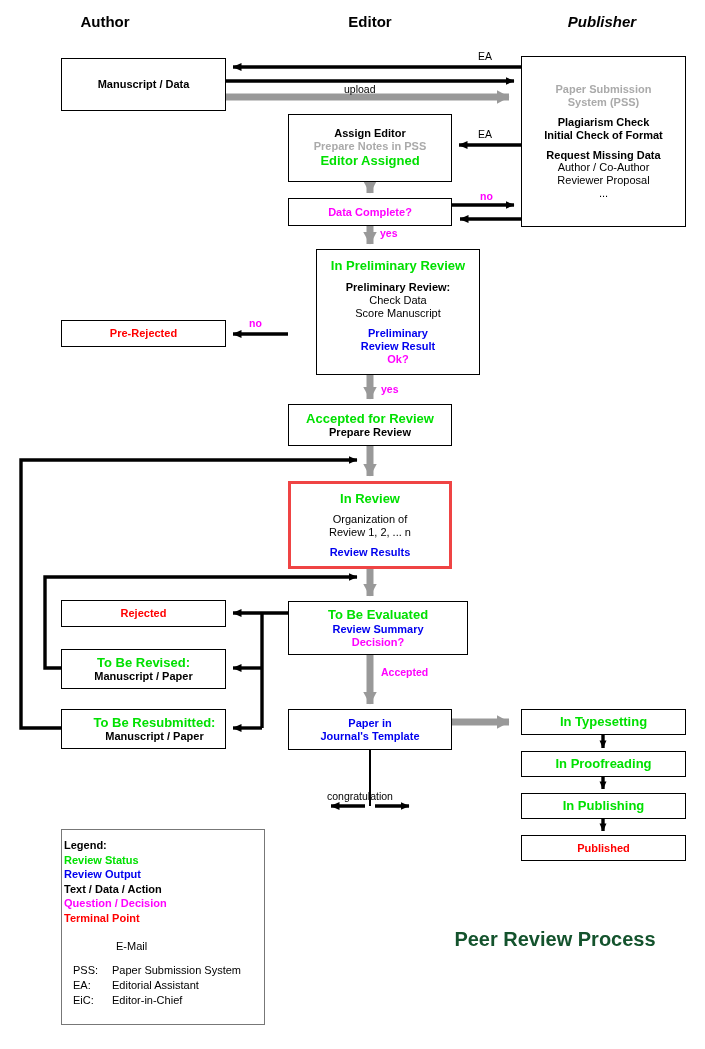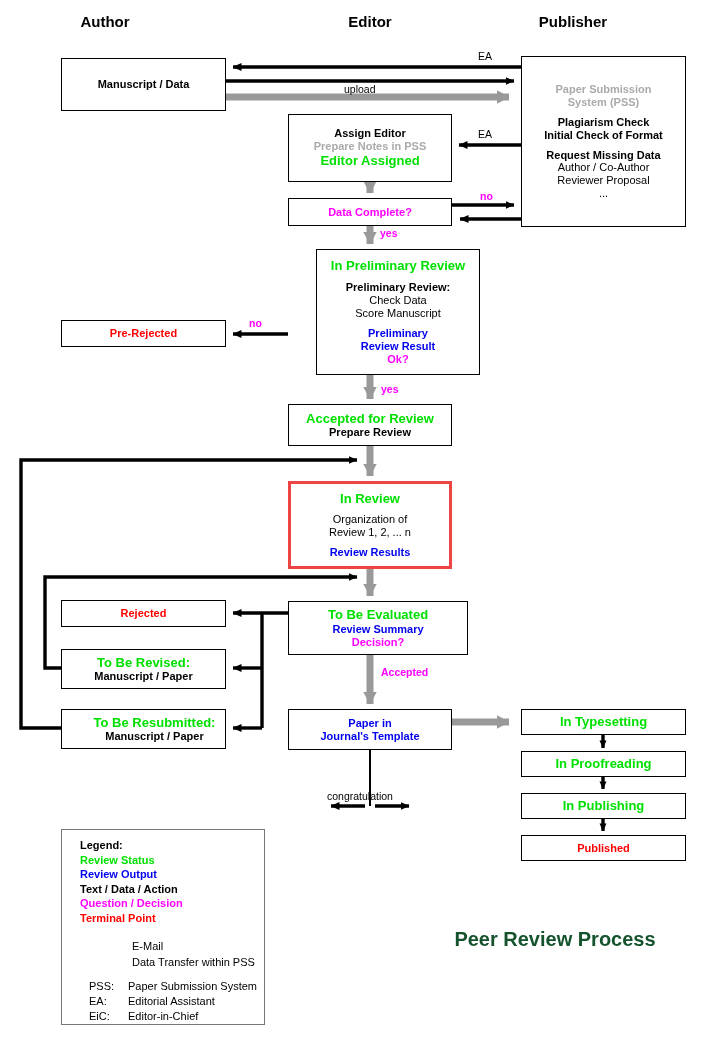--- a/index.html
+++ b/index.html
@@ -18,21 +18,21 @@
   .output{color:#0000ee;font-weight:bold;font-size:11px;}
   .action{color:#000000;font-weight:bold;font-size:11px;}
   .plain{color:#000000;font-weight:normal;font-size:11px;}
   .gray{color:#aaaaaa;font-weight:bold;font-size:11px;}
   .decision{color:#ff00ff;font-weight:bold;font-size:11px;}
   .terminal{color:#ff0000;font-weight:bold;font-size:11px;}
   .edgelabel{position:absolute;font-size:10.5px;font-weight:bold;white-space:nowrap;}
   .edgelabel.magenta{color:#ff00ff;}
   .edgelabel.black{color:#000;font-weight:normal;font-size:10.5px;}
   #legend{position:absolute;left:61px;top:829px;width:204px;height:196px;
-          border:1px solid #777;background:#fff;box-sizing:border-box;padding:8px 0 0 18px;}
+          border:1px solid #777;background:#fff;box-sizing:border-box;padding:8px 0 0 2px;}
   .lgline{font-size:11px;font-weight:bold;line-height:1.32;white-space:nowrap;}
   .lgplain{font-size:11px;font-weight:normal;line-height:1.35;white-space:nowrap;color:#000;}
   .lgrow{display:flex;align-items:center;height:16px;}
   .lgkey{width:52px;display:flex;align-items:center;}
   .lgtxt{font-size:11px;color:#000;font-weight:normal;white-space:nowrap;}
   #title{position:absolute;left:430px;top:928px;width:250px;text-align:center;
          font-size:20px;font-weight:bold;color:#14532d;}
   .abbr{margin-top:9px;}
   .abbr span{display:inline-block;margin-left:9px;}
 </style>
@@ -143,21 +143,21 @@
       <line x1="603" y1="819" x2="603" y2="831" stroke="#000" stroke-width="3.4" marker-end="url(#ahBs)"></line>
     </g>
   </svg>
 
   <div class="hdr" style="left:45px;top:13px;width:120px;">
     <span>Author</span>
   </div>
   <div class="hdr" style="left:310px;top:13px;width:120px;">
     <span>Editor</span>
   </div>
-  <div class="hdr" style="left:513px;top:13px;width:120px;">
+  <div class="hdr" style="left:542px;top:13px;width:120px;font-style:italic;">
     <span>Publisher</span>
   </div>
 
   <div class="nodebox" style="left:61px;top:58px;width:165px;height:53px;">
       <span class="ln action">Manuscript / Data</span>
     </div>
 
   <div class="nodebox" style="left:521px;top:56px;width:165px;height:171px;">
       <span class="ln gray">Paper Submission</span>
       <span class="ln gray">System (PSS)</span>
@@ -303,29 +303,20 @@
     <div style="height:13px;"></div>
 
     <div class="lgrow">
       <span class="lgkey">
         <svg width="48" height="12" viewBox="0 0 48 12">
           <line x1="2" y1="6" x2="36" y2="6" stroke="#000" stroke-width="3"></line>
           <path d="M34,1.5 L46,6 L34,10.5 Z" fill="#000"></path>
         </svg>
       </span>
       <span class="lgtxt">E-Mail</span>
-    </div>
-    <div class="lgrow">
-      <span class="lgkey">
-        <svg width="48" height="14" viewBox="0 0 48 14">
-          <line x1="2" y1="7" x2="34" y2="7" stroke="#999999" stroke-width="7"></line>
-          <path d="M32,1 L46,7 L32,13 Z" fill="#999999"></path>
-        </svg>
-      </span>
-      <span class="lgtxt">Data Transfer within PSS</span>
     </div>
 
     <div class="abbr">
       <div class="lgplain">
         <span style="display:inline-block;width:30px;">PSS:</span><span>Paper Submission System</span>
       </div>
       <div class="lgplain">
         <span style="display:inline-block;width:30px;">EA:</span><span>Editorial Assistant</span>
       </div>
       <div class="lgplain">

